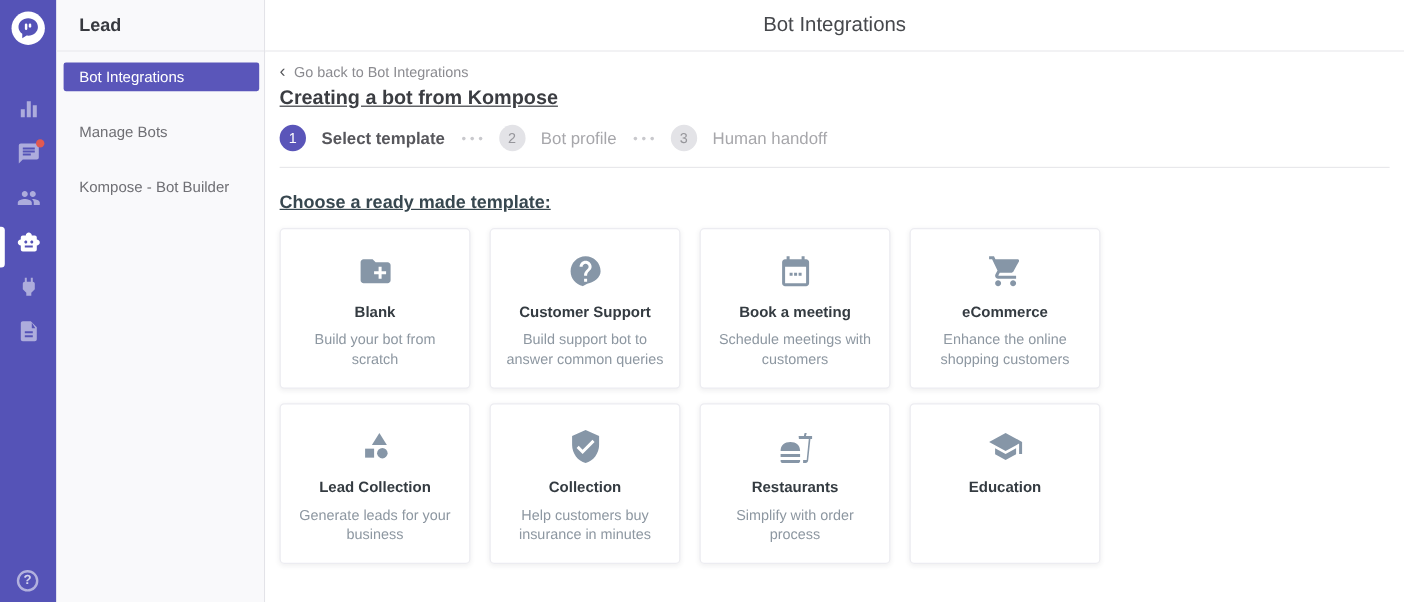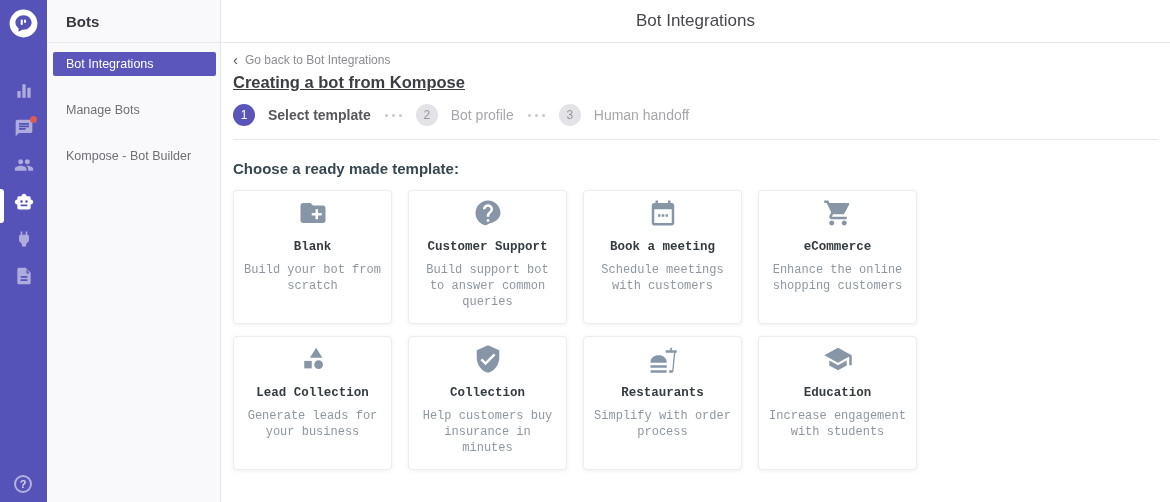--- a/index.html
+++ b/index.html
@@ -36,24 +36,24 @@
   .steps { display:flex; align-items:center; margin-top:12px; }
   .step { display:flex; align-items:center; cursor:pointer; }
   .step-circle { width:22px; height:22px; border-radius:50%; background:#e3e3e7; color:#96969b; font-size:12px; display:flex; align-items:center; justify-content:center; flex:0 0 auto; }
   .step-label { font-size:14px; color:#a7a7ab; margin-left:13px; }
   .step.active .step-circle { background:#5a55b9; color:#fff; }
   .step.active .step-label { color:#57575c; font-weight:bold; }
   .dots { display:flex; gap:4px; margin:0 14px; }
   .dots i { width:3px; height:3px; border-radius:50%; background:#c9c9cd; }
 
   .rule { margin-top:13px; width:925px; border:none; border-top:1px solid #e8e8eb; }
-  .section-title { margin-top:20px; font-size:15px; font-weight:bold; color:#37474f; }
+  .section-title { margin-top:20px; font-size:15px; font-weight:bold; color:#37474f;text-decoration:underline; }
 
   .grid { margin-top:13px; display:grid; grid-template-columns:repeat(4,159px); gap:12px 16px; }
-  .card { width:159px; height:134px; background:#fff; border:1px solid #ececf1; border-radius:4px; box-shadow:0 1px 4px rgba(40,40,60,.07); display:flex; flex-direction:column; align-items:center; padding-top:7px; cursor:pointer;font-family:Liberation Mono, monospace; }
+  .card { width:159px; height:134px; background:#fff; border:1px solid #ececf1; border-radius:4px; box-shadow:0 1px 4px rgba(40,40,60,.07); display:flex; flex-direction:column; align-items:center; padding-top:20px; cursor:pointer; }
   .card-icon { width:30px; height:30px; color:#8696a7; }
   .card-icon svg { width:100%; height:100%; fill:currentColor; }
   .card-title { margin-top:12px; font-size:12.5px; font-weight:bold; color:#343b41; }
   .card-desc { margin-top:8px; font-size:12px; color:#8d97a1; line-height:16px; text-align:center; padding:0 10px; }
 </style>
 </head>
 <body>
 
 <div class="rail">
   <span class="rail-logo">
@@ -87,21 +87,21 @@
         </svg></span>
 
   <span class="rail-icon"><svg viewBox="0 0 24 24">
           <path d="M14 2H6c-1.1 0-1.99.9-1.99 2L4 20c0 1.1.89 2 2 2h12c1.1 0 2-.9 2-2V8l-6-6zm2 16H8v-2h8v2zm0-4H8v-2h8v2zm-1-5V3.5L18.5 9H15z"></path>
         </svg></span>
 </div>
   <div class="rail-help">?</div>
 </div>
 
 <div class="sidebar">
-  <div class="sidebar-header">Bots</div>
+  <div class="sidebar-header">Lead</div>
   <div class="menu" id="menu">
   <div class="menu-item active">Bot Integrations</div>
 
   <div class="menu-item">Manage Bots</div>
 
   <div class="menu-item">Kompose - Bot Builder</div>
 </div>
 </div>
 
 <div class="header">
@@ -201,16 +201,15 @@
           </svg></span>
     <div class="card-title">Restaurants</div>
     <div class="card-desc">Simplify with order process</div>
   </div>
 
   <div class="card">
     <span class="card-icon"><svg viewBox="0 0 24 24">
             <path d="M5 13.18v4L12 21l7-3.82v-4L12 17l-7-3.82zM12 3L1 9l11 6 9-4.91V17h2V9L12 3z"></path>
           </svg></span>
     <div class="card-title">Education</div>
-    <div class="card-desc">Increase engagement with students</div>
   </div>
 </div>
 </div>
 
 </body></html>

